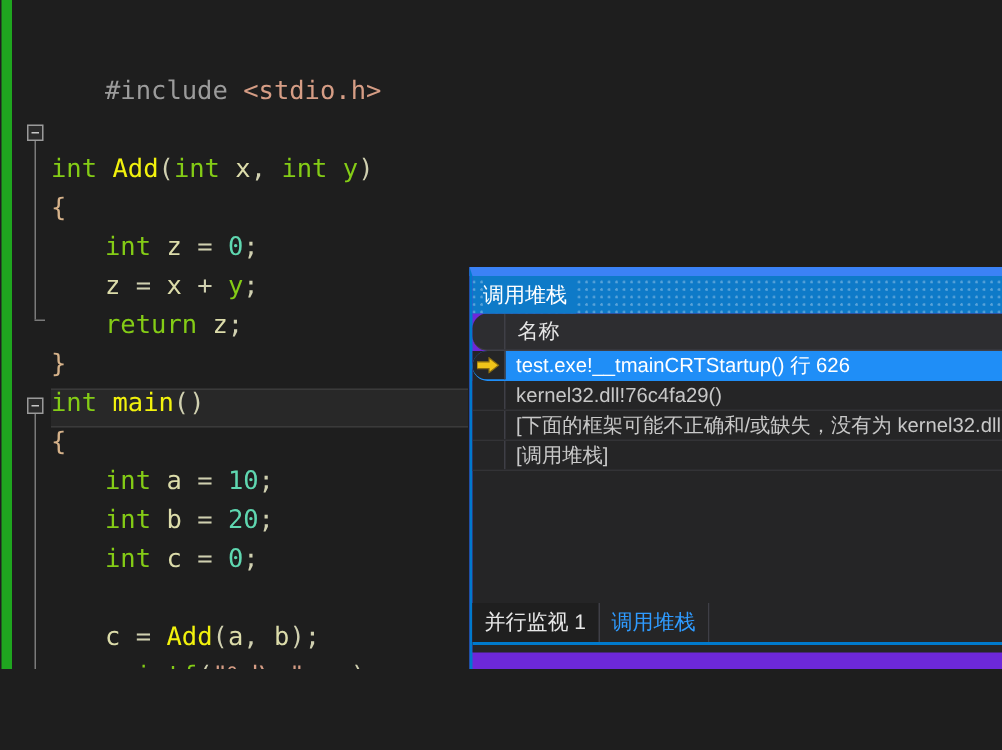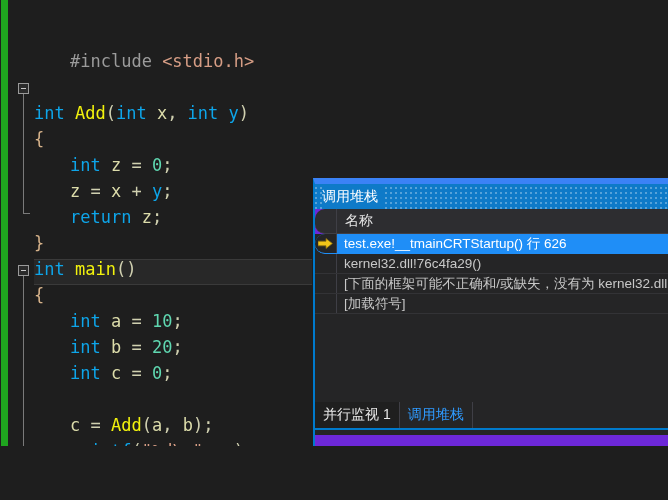--- a/index.html
+++ b/index.html
@@ -90,21 +90,21 @@
     height: 26px;
     box-sizing: border-box;
     background: #282828;
     border-top: 1px solid #3a3a3a;
     border-bottom: 1px solid #3a3a3a;
   }
 
   
   .t-pre   { color: #9b9b9b; }
   .t-inc   { color: #d69d85; }
-  .t-kw    { color: #0ea5e9; }
+  .t-kw    { color: #84cc16; }
   .t-fn    { color: #f2f20d; }
   .t-id    { color: #dcdcaa; }
   .t-punct { color: #d0d0b0; }
   .t-num   { color: #5fd7b0; }
   .t-str   { color: #d69d85; }
   .t-brace { color: #d6b28a; }
 
   
   #callstack {
     position: absolute;
@@ -289,21 +289,21 @@
       <div class="cs-row">
         <div class="cs-row-icon"></div>
         <div class="cs-row-label">kernel32.dll!76c4fa29()</div>
       </div>
       <div class="cs-row">
         <div class="cs-row-icon"></div>
         <div class="cs-row-label">[下面的框架可能不正确和/或缺失，没有为 kernel32.dll 加载符号]</div>
       </div>
       <div class="cs-row">
         <div class="cs-row-icon"></div>
-        <div class="cs-row-label">[加载符号]</div>
+        <div class="cs-row-label">[调用堆栈]</div>
       </div>
     </div>
 
   <div class="cs-filler" style="height:121px;"></div>
 
   <div class="cs-tabs">
     <div class="cs-tab inactive">
       <span>并行监视 1</span>
     </div>
     <div class="cs-tab active">

